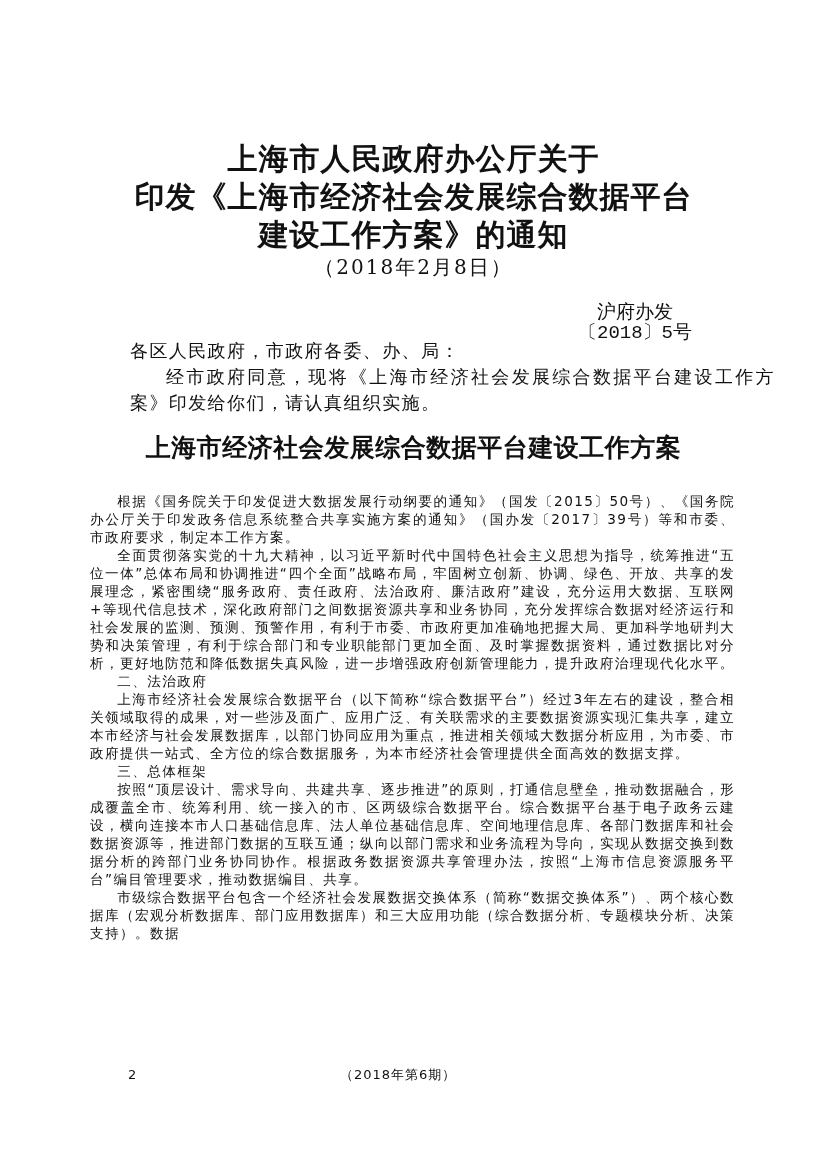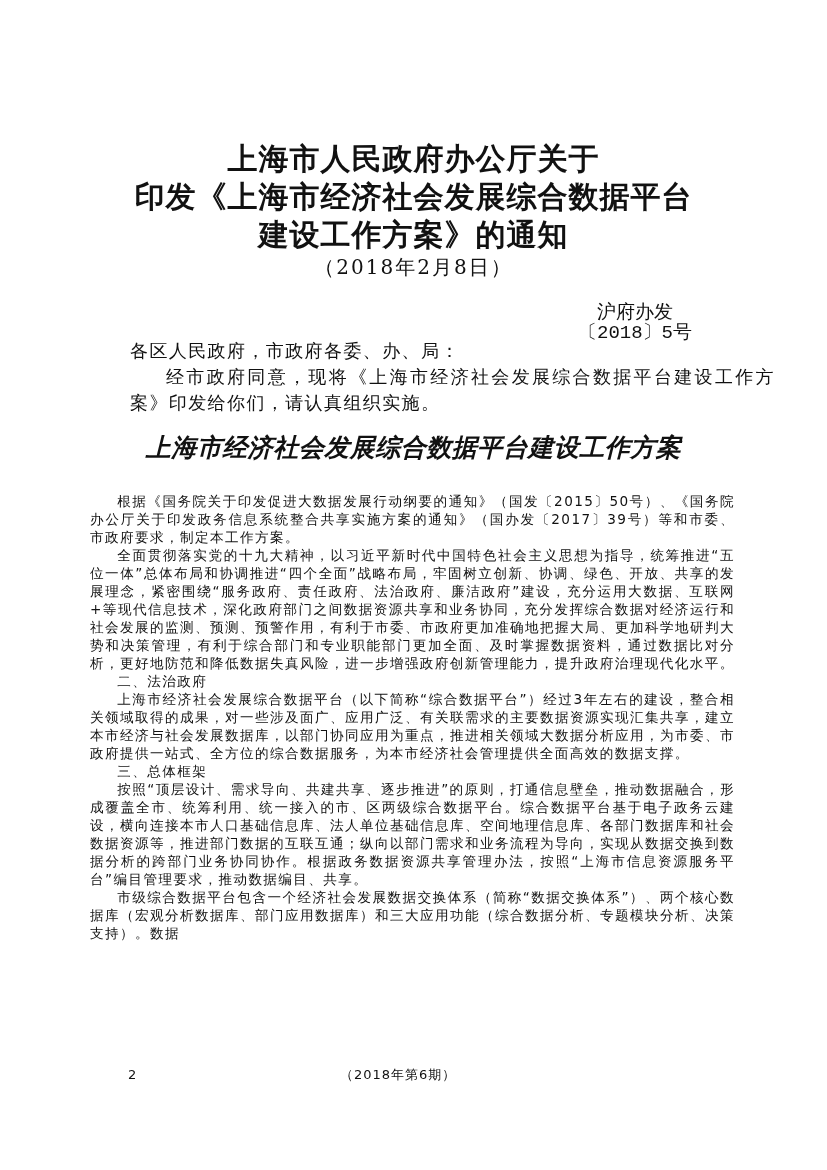--- a/index.html
+++ b/index.html
@@ -71,21 +71,20 @@
       position: absolute;
       left: 0;
       top: 428px;
       width: 827px;
       text-align: center;
       font-family: "DejaVu Serif", "Liberation Serif", serif;
       font-weight: bold;
       font-size: 25px;
       line-height: 40px;
       letter-spacing: 0.5px;
-      font-style: italic;
     }
     .content {
       position: absolute;
       left: 90px;
       top: 492px;
       width: 645px;
       font-size: 13.6px;
       line-height: 18px;
       letter-spacing: 1.4px;
     }

